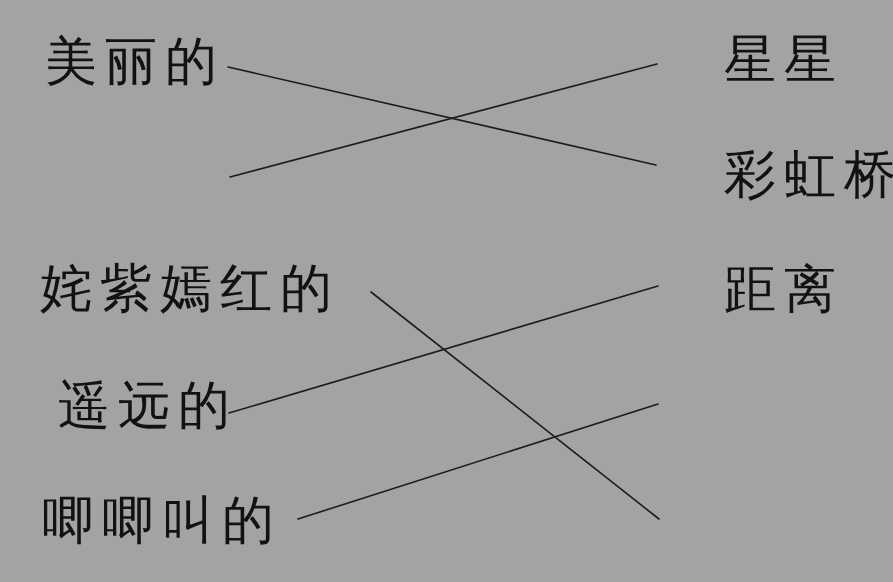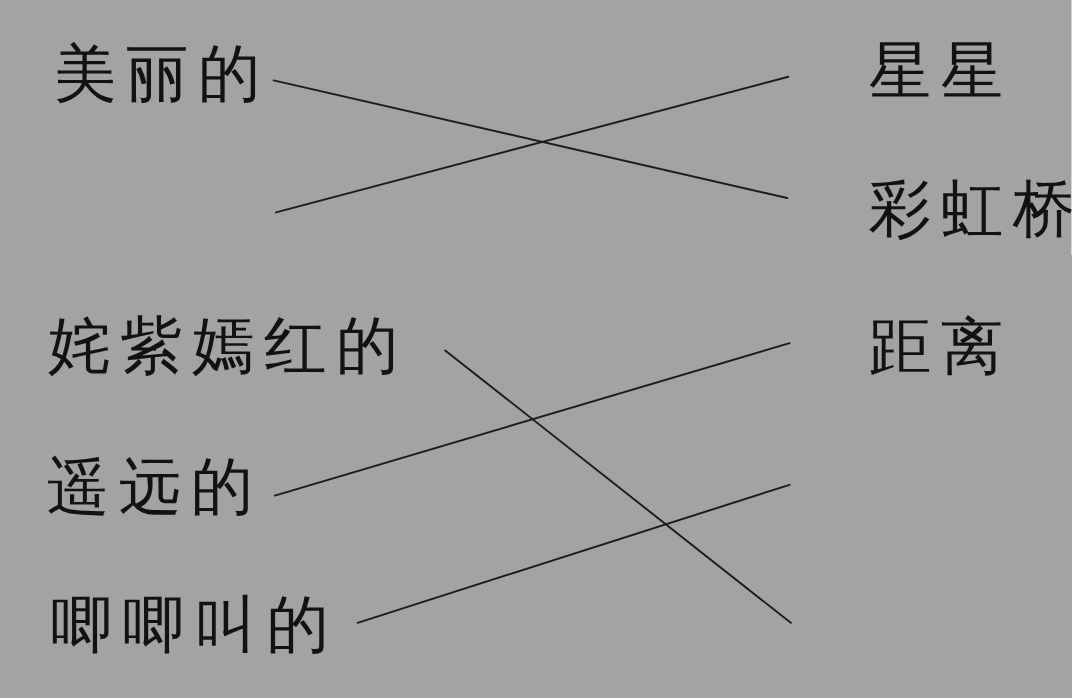--- a/index.html
+++ b/index.html
@@ -51,20 +51,20 @@
   <svg class="connector-svg" viewBox="0 0 893 582" xmlns="http://www.w3.org/2000/svg">
       <line x1="228" y1="67" x2="656" y2="165"></line>
       <line x1="230" y1="177" x2="657" y2="64"></line>
       <line x1="371" y1="292" x2="659" y2="519"></line>
       <line x1="229" y1="413" x2="658" y2="286"></line>
       <line x1="298" y1="519" x2="658" y2="404"></line>
     </svg>
 
   <div class="word left" style="left:45px; top:37px;">美丽的</div>
   <div class="word left" style="left:40px; top:264px;">姹紫嫣红的</div>
-  <div class="word left" style="left:39px; top:381px;text-align:center;">遥远的</div>
+  <div class="word left" style="left:58px; top:381px;text-align:center;">遥远的</div>
   <div class="word left" style="left:42px; top:496px;">唧唧叫的</div>
 
   <div class="word right" style="top:35px;">星星</div>
   <div class="word right" style="top:265px;">距离</div>
   <div class="word right" style="top:150px;">彩虹桥</div>
 
 </div>
 
 </body></html>

